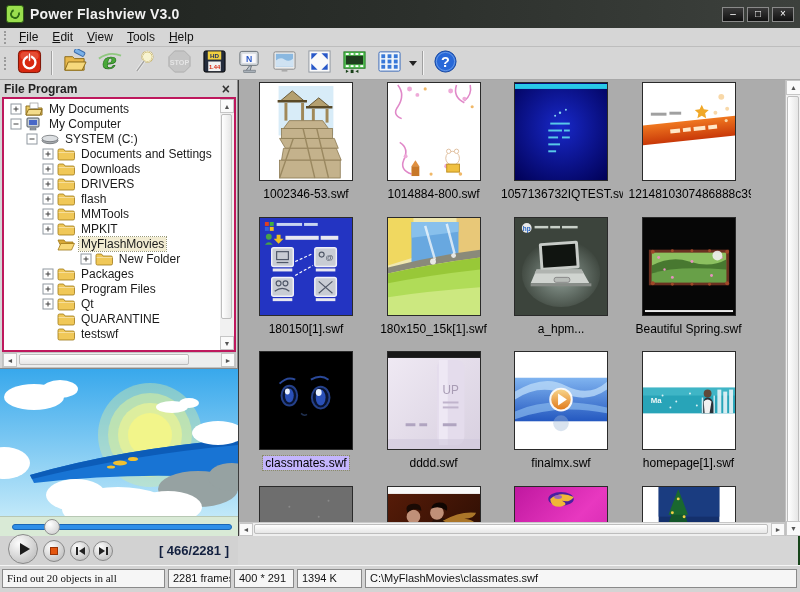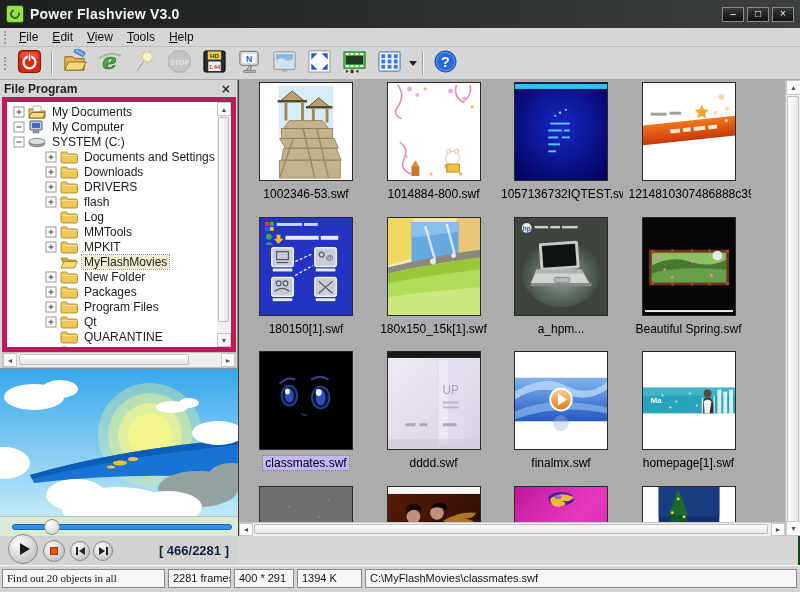--- a/index.html
+++ b/index.html
@@ -34,21 +34,21 @@
   .tb-sep { width:2px; height:24px; margin:0 4px; border-left:1px solid #a0a0a0; border-right:1px solid #f2f2f2; }
   .dd-arrow { width:11px; height:29px; display:flex; align-items:center; justify-content:center; }
   .dd-arrow::after { content:""; border:4px solid transparent; border-top:5px solid #222; margin-top:5px; }
 
   
   .leftpanel { position:absolute; left:0; top:80px; width:238px; height:485px; background:#d6d6d6; border-right:1px solid #8c8c8c; }
   .panel-header { position:absolute; left:0; top:0; width:100%; height:17px; display:flex; align-items:center;
     font-size:12px; font-weight:bold; color:#222; padding:0 4px; }
   .panel-close { margin-left:auto; font-size:14px; line-height:12px; color:#333; padding:0 3px; }
 
-  .treebox { position:absolute; left:2px; top:17px; width:234px; height:255px; background:#fff; border:5px solid #be185d; overflow:hidden; }
+  .treebox { position:absolute; left:2px; top:17px; width:234px; height:255px; background:#fff; border:2px solid #be185d; overflow:hidden; }
   .tree { position:absolute; left:0; top:2px; right:14px; bottom:0; }
   .tree-row { display:flex; align-items:center; height:15px; font-size:12px; color:#1a1a1a; white-space:nowrap; }
   .tree-row .exp { width:12px; height:12px; flex:0 0 12px; margin-right:3px; }
   .tree-row .exp svg { width:12px; height:12px; }
   .tree-row .ticon { width:18px; height:14px; flex:0 0 18px; margin-right:4px; }
   .tree-row .ticon svg { width:18px; height:14px; }
   .tree-label { padding:0 2px; }
   .tree-label.selected { background:#f2ecd2; outline:1px dotted #9a9a7a; }
 
   
@@ -273,21 +273,21 @@
                 <rect x="1" y="1" width="10" height="10" fill="#fff" stroke="#9098a0"></rect>
                 <path d="M3.5 6 h5" stroke="#404040" stroke-width="1"></path>
               </svg></span>
             <span class="ticon"><svg viewBox="0 0 18 14">
                 <rect x="2" y="1" width="12" height="9" rx="1" fill="#c8d0d8" stroke="#505860"></rect>
                 <rect x="4" y="3" width="8" height="5" fill="#4868c8"></rect>
                 <rect x="5" y="11" width="6" height="2" fill="#a0a8b0" stroke="#505860" stroke-width=".5"></rect>
               </svg></span>
             <span class="tree-label">My Computer</span>
           </div>
-          <div class="tree-row" style="padding-left: 6px;">
+          <div class="tree-row" style="padding-left: 22px;">
             <span class="exp"><svg viewBox="0 0 12 12">
                 <rect x="1" y="1" width="10" height="10" fill="#fff" stroke="#9098a0"></rect>
                 <path d="M3.5 6 h5" stroke="#404040" stroke-width="1"></path>
               </svg></span>
             <span class="ticon"><svg viewBox="0 0 18 14">
                 <ellipse cx="9" cy="8.5" rx="8" ry="3.2" fill="#a8acb0" stroke="#606468" stroke-width=".7"></ellipse>
                 <ellipse cx="9" cy="6.5" rx="8" ry="3.2" fill="#dcdfe2" stroke="#606468" stroke-width=".7"></ellipse>
               </svg></span>
             <span class="tree-label">SYSTEM (C:)</span>
           </div>
@@ -329,28 +329,20 @@
                 <rect x="1" y="1" width="10" height="10" fill="#fff" stroke="#9098a0"></rect>
                 <path d="M3.5 6 h5 M6 3.5 v5" stroke="#404040" stroke-width="1"></path>
               </svg></span>
             <span class="ticon"><svg viewBox="0 0 18 14">
                 <path d="M1 3.5 q0-1.5 1.5-1.5 h4 l1.5 2 h8 q1.5 0 1.5 1.5 v6 q0 1.5-1.5 1.5 h-13.5 q-1.5 0-1.5-1.5z" fill="#f0c858" stroke="#a07818" stroke-width=".8"></path>
                 <path d="M1.5 5.5 h16" stroke="#fff" stroke-width=".8" opacity=".5"></path>
               </svg></span>
             <span class="tree-label">flash</span>
           </div>
           <div class="tree-row" style="padding-left: 38px;">
-            <span class="exp"></span>
-            <span class="ticon"><svg viewBox="0 0 18 14">
-                <path d="M1 3.5 q0-1.5 1.5-1.5 h4 l1.5 2 h8 q1.5 0 1.5 1.5 v6 q0 1.5-1.5 1.5 h-13.5 q-1.5 0-1.5-1.5z" fill="#f0c858" stroke="#a07818" stroke-width=".8"></path>
-                <path d="M1.5 5.5 h16" stroke="#fff" stroke-width=".8" opacity=".5"></path>
-              </svg></span>
-            <span class="tree-label">Log</span>
-          </div>
-          <div class="tree-row" style="padding-left: 38px;">
             <span class="exp"><svg viewBox="0 0 12 12">
                 <rect x="1" y="1" width="10" height="10" fill="#fff" stroke="#9098a0"></rect>
                 <path d="M3.5 6 h5 M6 3.5 v5" stroke="#404040" stroke-width="1"></path>
               </svg></span>
             <span class="ticon"><svg viewBox="0 0 18 14">
                 <path d="M1 3.5 q0-1.5 1.5-1.5 h4 l1.5 2 h8 q1.5 0 1.5 1.5 v6 q0 1.5-1.5 1.5 h-13.5 q-1.5 0-1.5-1.5z" fill="#f0c858" stroke="#a07818" stroke-width=".8"></path>
                 <path d="M1.5 5.5 h16" stroke="#fff" stroke-width=".8" opacity=".5"></path>
               </svg></span>
             <span class="tree-label">MMTools</span>
           </div>
@@ -366,21 +358,21 @@
             <span class="tree-label">MPKIT</span>
           </div>
           <div class="tree-row" style="padding-left: 38px;">
             <span class="exp"></span>
             <span class="ticon"><svg viewBox="0 0 18 14">
                 <path d="M1 3 h6 l1.5 2 H16 v2.5 H3z" fill="#d8a838" stroke="#a07818" stroke-width=".8"></path>
                 <path d="M1 13 l2.8-6.5 H17.5 L14.5 13z" fill="#f8d878" stroke="#a07818" stroke-width=".8"></path>
               </svg></span>
             <span class="tree-label selected">MyFlashMovies</span>
           </div>
-          <div class="tree-row" style="padding-left: 38px;">
+          <div class="tree-row" style="padding-left: 38px; justify-content: center;">
             <span class="exp"><svg viewBox="0 0 12 12">
                 <rect x="1" y="1" width="10" height="10" fill="#fff" stroke="#9098a0"></rect>
                 <path d="M3.5 6 h5 M6 3.5 v5" stroke="#404040" stroke-width="1"></path>
               </svg></span>
             <span class="ticon"><svg viewBox="0 0 18 14">
                 <path d="M1 3.5 q0-1.5 1.5-1.5 h4 l1.5 2 h8 q1.5 0 1.5 1.5 v6 q0 1.5-1.5 1.5 h-13.5 q-1.5 0-1.5-1.5z" fill="#f0c858" stroke="#a07818" stroke-width=".8"></path>
                 <path d="M1.5 5.5 h16" stroke="#fff" stroke-width=".8" opacity=".5"></path>
               </svg></span>
             <span class="tree-label">New Folder</span>
           </div>

